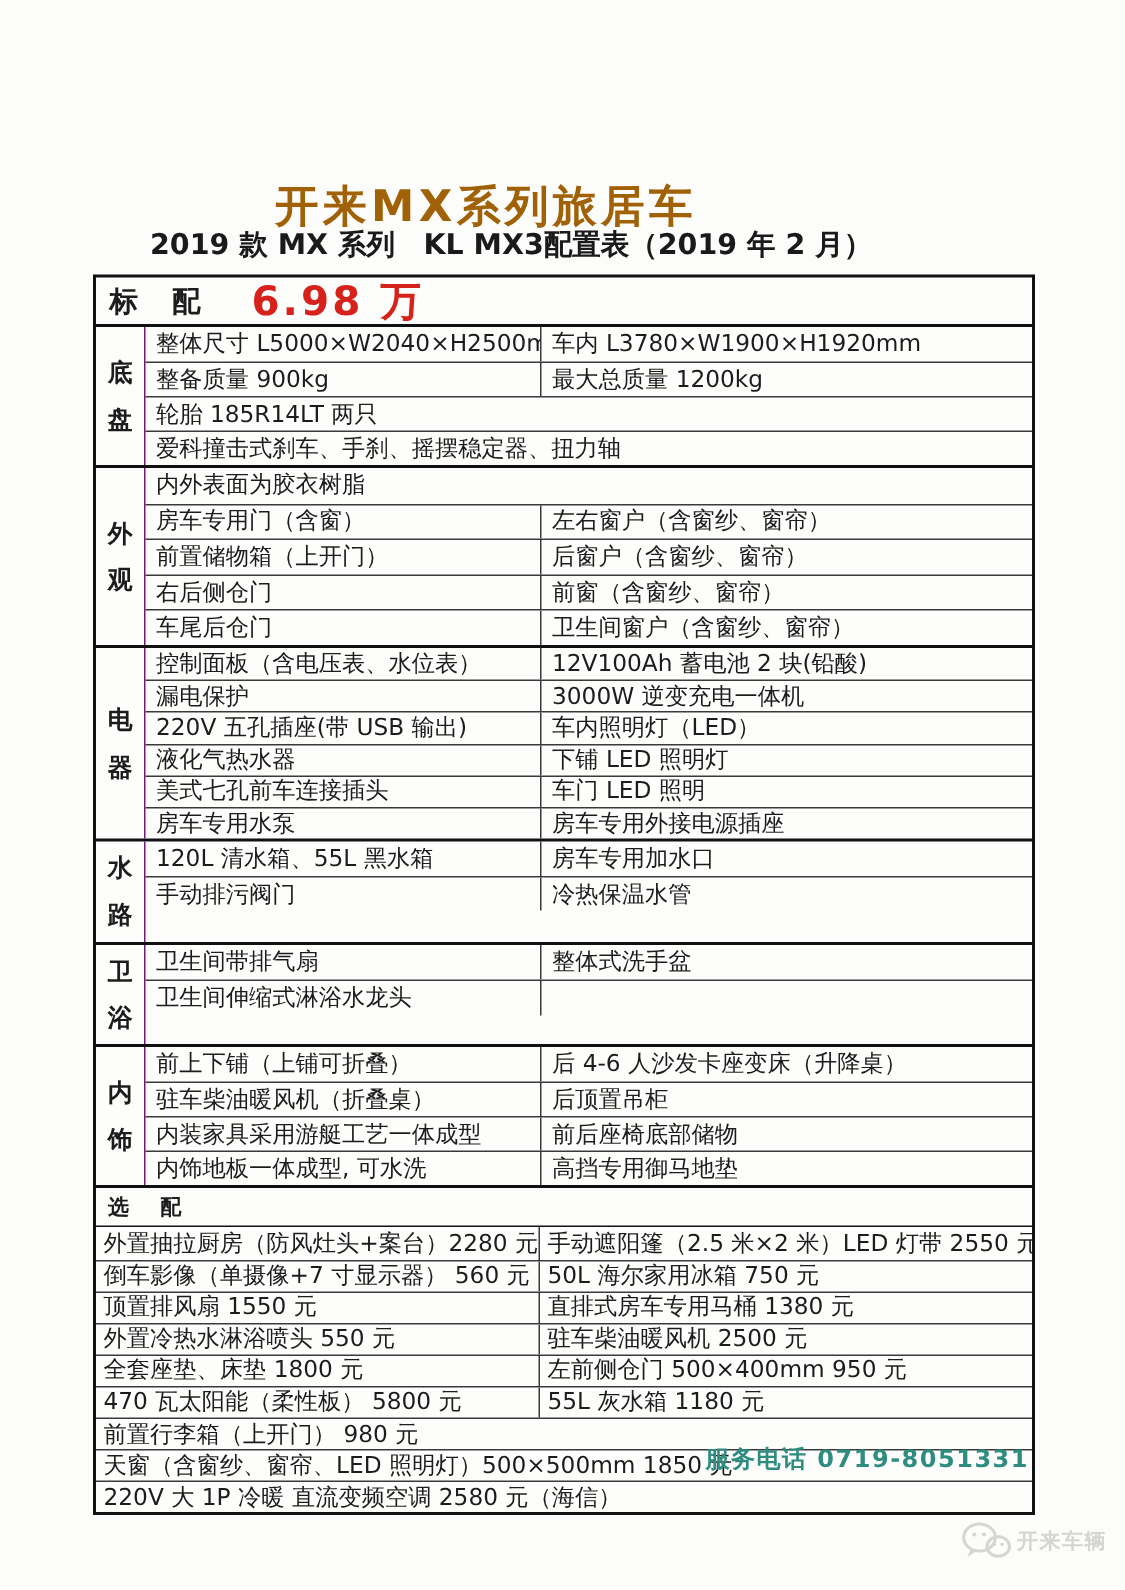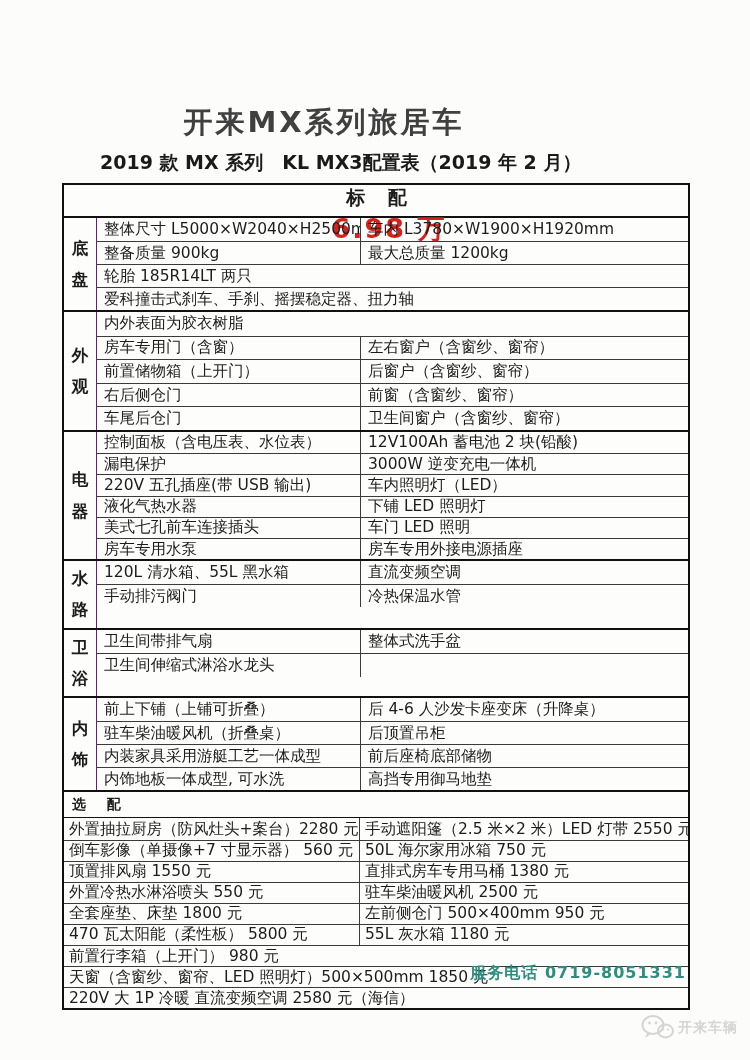--- a/index.html
+++ b/index.html
@@ -6,38 +6,37 @@
   html, body { width: 750px; height: 1060px; }
   body {
     position: relative;
     width: 750px; height: 1060px;
     background: #fcfcfb;
     font-family: "DejaVu Sans", sans-serif;
     color: #1c1c1c;
     overflow: hidden;
   }
   .doc-title {
-    position: absolute; top: 103px; left: 0; width: 648px;
+    position: absolute; top: 118px; left: 0; width: 648px;
     text-align: center; font-size: 29px; font-weight: bold;
-    letter-spacing: 3px; color: #404040;
+    letter-spacing: 3px; color: #a16207;
   }
   .doc-subtitle {
     position: absolute; top: 150px; left: 100px;
     font-size: 19px; font-weight: bold; color: #1a1a1a;
   }
   .spec-table {
     position: absolute; left: 62px; top: 183px;
     width: 628px;
     border: 2.5px solid #111;
     background: #fdfdfc;
   }
   .price-row {
     height: 33px; display: flex; align-items: center;
     border-bottom: 2.5px solid #111;
-    flex-direction: column;
   }
   .price-label {
     font-size: 19px; font-weight: bold; letter-spacing: 8px;
     padding-left: 9px; white-space: nowrap;
   }
   .price-value {
     font-size: 27px; font-weight: bold; color: #d6221a;
     margin-left: 26px; letter-spacing: 2px;
   }
   .section { display: flex; border-bottom: 2.5px solid #111; }
@@ -174,21 +173,21 @@
             <div class="cell cell-left">房车专用水泵</div>
             <div class="cell cell-right">房车专用外接电源插座</div>
           </div>
         </div>
       </div>
       <div class="section sec-3">
         <div class="cat-label">水路</div>
         <div class="rows">
           <div class="row">
             <div class="cell cell-left">120L 清水箱、55L 黑水箱</div>
-            <div class="cell cell-right">直流变频空调</div>
+            <div class="cell cell-right">房车专用加水口</div>
           </div>
           <div class="row">
             <div class="cell cell-left">手动排污阀门</div>
             <div class="cell cell-right">冷热保温水管</div>
           </div>
         </div>
       </div>
       <div class="section sec-4">
         <div class="cat-label">卫浴</div>
         <div class="rows">

